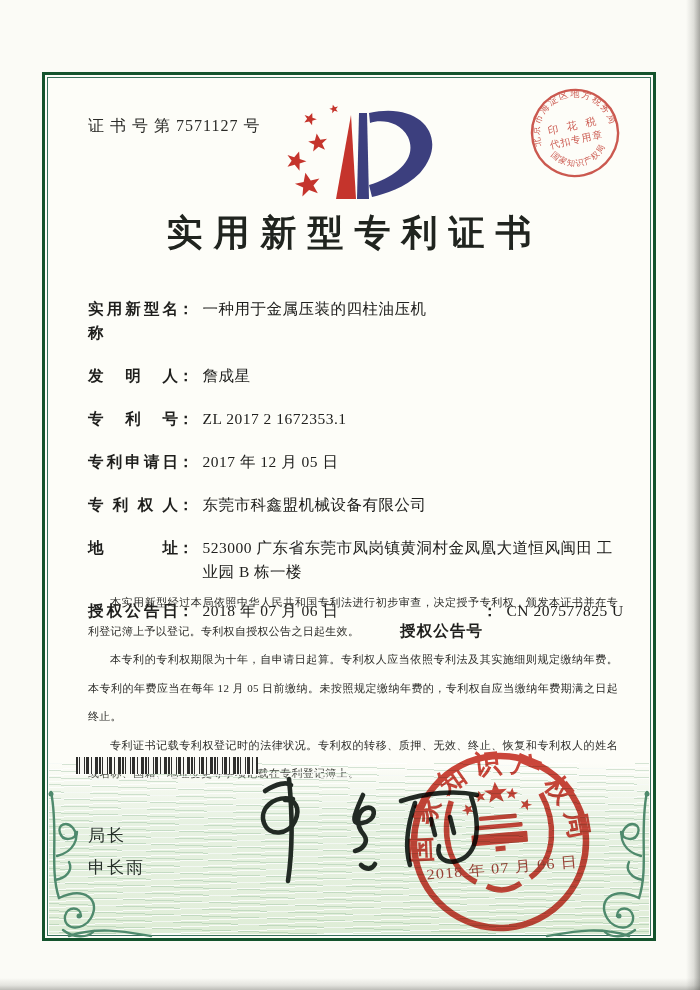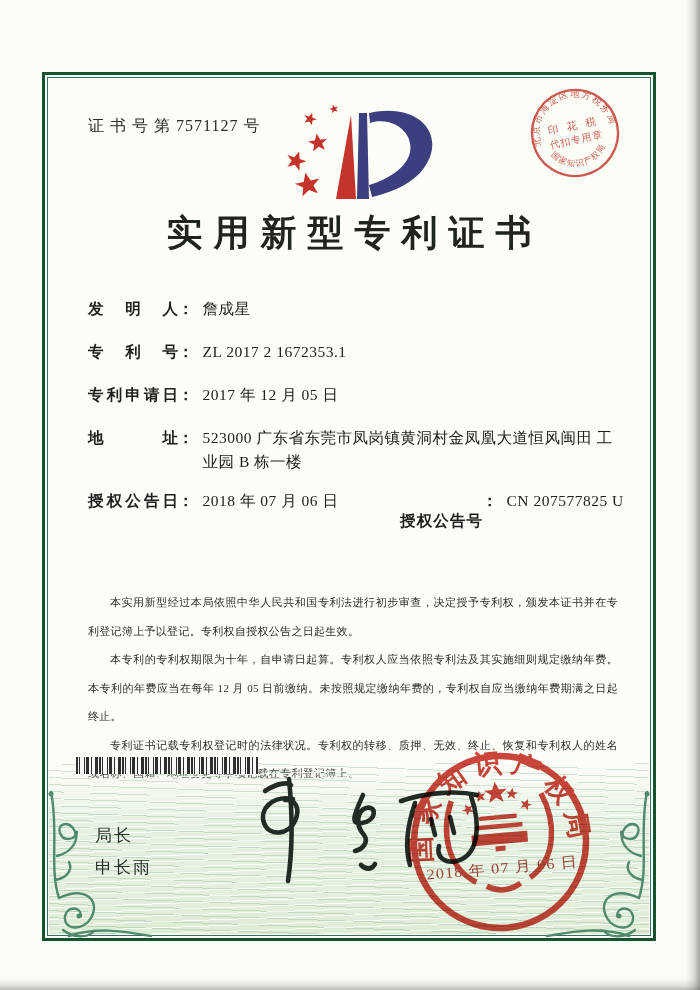--- a/index.html
+++ b/index.html
@@ -49,21 +49,21 @@
       #2e2e2c 0 2px,#f8f8f4 2px 3px,#2e2e2c 3px 4px,#f8f8f4 4px 8px,
       #2e2e2c 8px 9px,#f8f8f4 9px 10px,#2e2e2c 10px 13px,#f8f8f4 13px 15px,
       #2e2e2c 15px 16px,#f8f8f4 16px 19px,#2e2e2c 19px 22px,#f8f8f4 22px 23px);}
   
   .band{position:absolute;left:4px;right:4px;top:688px;bottom:4px;
     background:
       repeating-linear-gradient(178deg,rgba(255,255,255,.8) 0 1px,rgba(255,255,255,0) 1px 6px),
       repeating-linear-gradient(182deg,rgba(120,170,130,.30) 0 1px,rgba(0,0,0,0) 1px 7px),
       linear-gradient(180deg,rgba(226,239,221,0) 0,rgba(226,239,221,.85) 60px,#e3efdc 140px,#ddecd5 100%);}
   .signoff{position:absolute;left:43px;top:745px;font-family:Liberation Sans, sans-serif;
-    font-size:17px;color:#27302a;line-height:32px;letter-spacing:2px;margin-left:7px;}
+    font-size:17px;color:#27302a;line-height:32px;letter-spacing:2px;}
   .signature-svg{position:absolute;left:198px;top:700px;}
   .seal-main{position:absolute;left:360px;top:672px;transform:rotate(-5deg);
     opacity:.94;mix-blend-mode:multiply;}
   .seal-tax{position:absolute;left:474px;top:2px;transform:rotate(-12deg);
     opacity:.85;mix-blend-mode:multiply;}
   .footer{position:absolute;left:0;right:0;top:830px;text-align:center;
     font-size:13px;color:#33332f;letter-spacing:1px;}
   .flourish{position:absolute;pointer-events:none;}
   .flourish.bl{left:-2px;bottom:-2px;}
   .flourish.br{right:-2px;bottom:-2px;transform:scaleX(-1);}
@@ -93,27 +93,33 @@
       <use href="#star" transform="translate(24,64) scale(1.0) rotate(18)" fill="#c5342c"></use>
       <use href="#star" transform="translate(46,46) scale(0.95) rotate(-8)" fill="#c5342c"></use>
       <use href="#star" transform="translate(38,22) scale(0.65) rotate(20)" fill="#c5342c"></use>
       <use href="#star" transform="translate(62,12) scale(0.45) rotate(-15)" fill="#c5342c"></use>
     </svg>
 
     <div class="title">实用新型专利证书</div>
 
     <div class="fields">
       <div class="frow">
+        <span class="flabel">实用新型名称</span><span class="fcolon">：</span><span class="fvalue">一种用于金属压装的四柱油压机</span>
+      </div>
+      <div class="frow">
         <span class="flabel">发明人</span><span class="fcolon">：</span><span class="fvalue">詹成星</span>
       </div>
       <div class="frow">
         <span class="flabel">专利号</span><span class="fcolon">：</span><span class="fvalue">ZL 2017 2 1672353.1</span>
       </div>
       <div class="frow">
         <span class="flabel">专利申请日</span><span class="fcolon">：</span><span class="fvalue">2017 年 12 月 05 日</span>
+      </div>
+      <div class="frow">
+        <span class="flabel">专利权人</span><span class="fcolon">：</span><span class="fvalue">东莞市科鑫盟机械设备有限公司</span>
       </div>
       <div class="frow addr">
         <span class="flabel">地址</span><span class="fcolon">：</span><span class="fvalue">523000 广东省东莞市凤岗镇黄洞村金凤凰大道恒风闽田 工业园 B 栋一楼</span>
       </div>
       <div class="frow">
         <span class="flabel">授权公告日</span><span class="fcolon">：</span><span class="fvalue">2018 年 07 月 06 日</span>
         <span class="grant2">
           <span class="flabel">授权公告号</span><span class="fcolon">：</span><span class="fvalue">CN 207577825 U</span>
         </span>
       </div>

